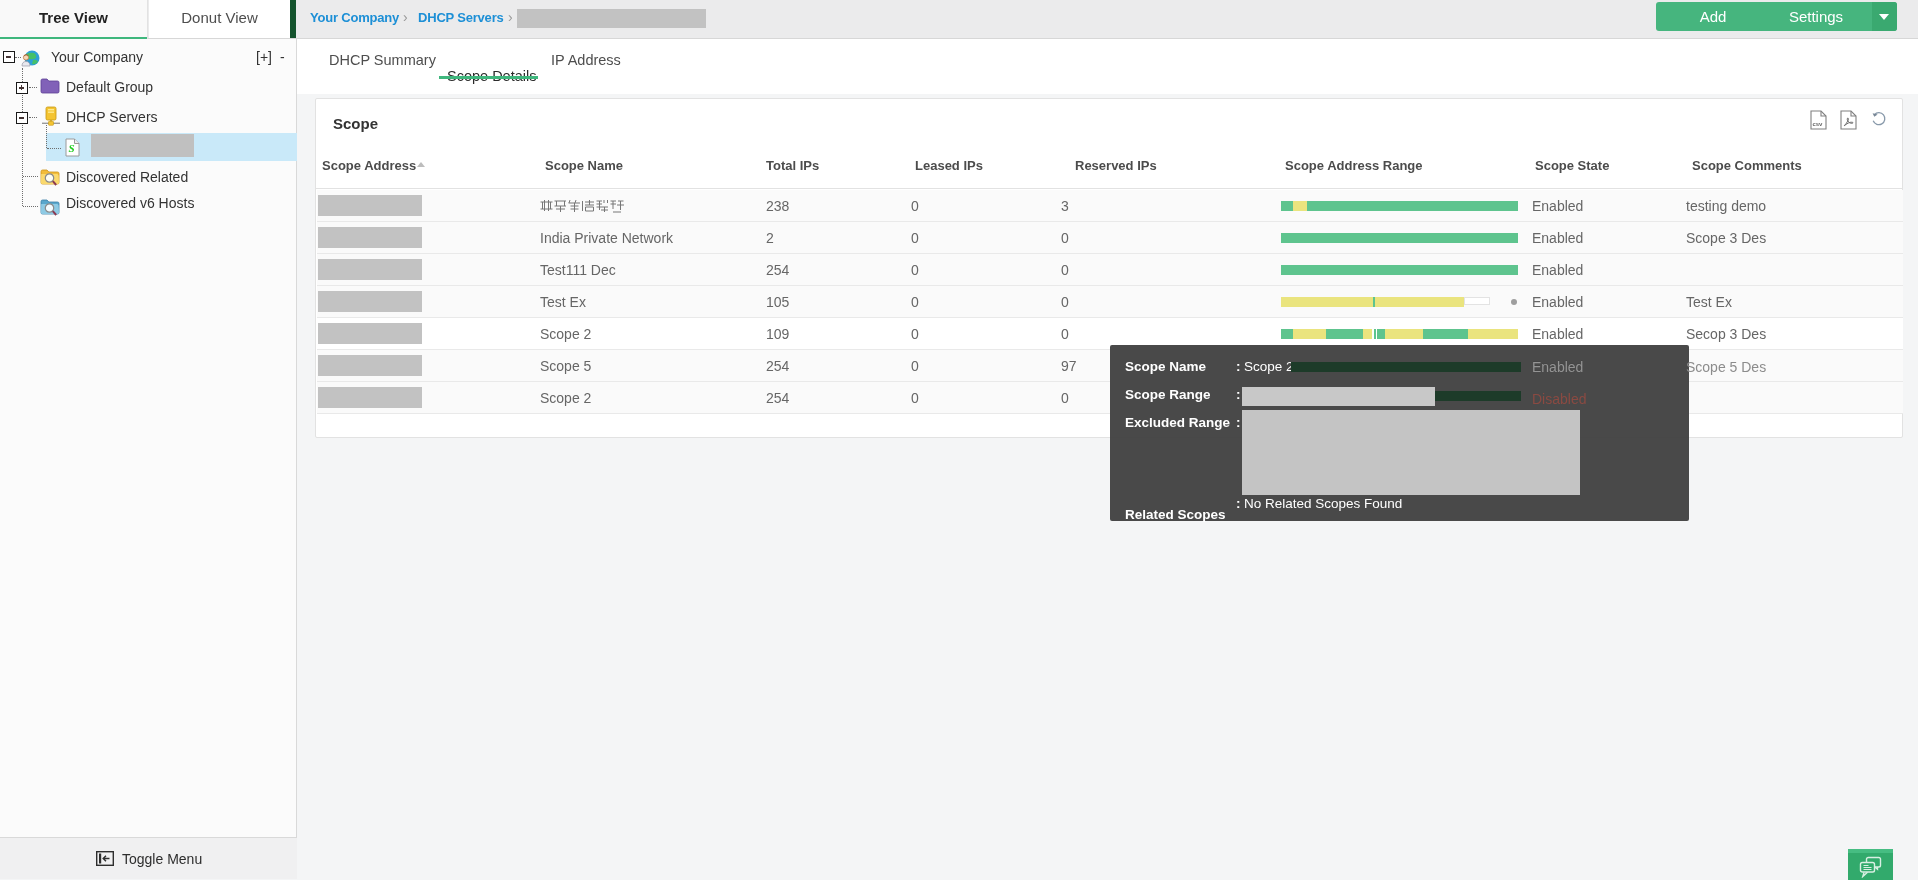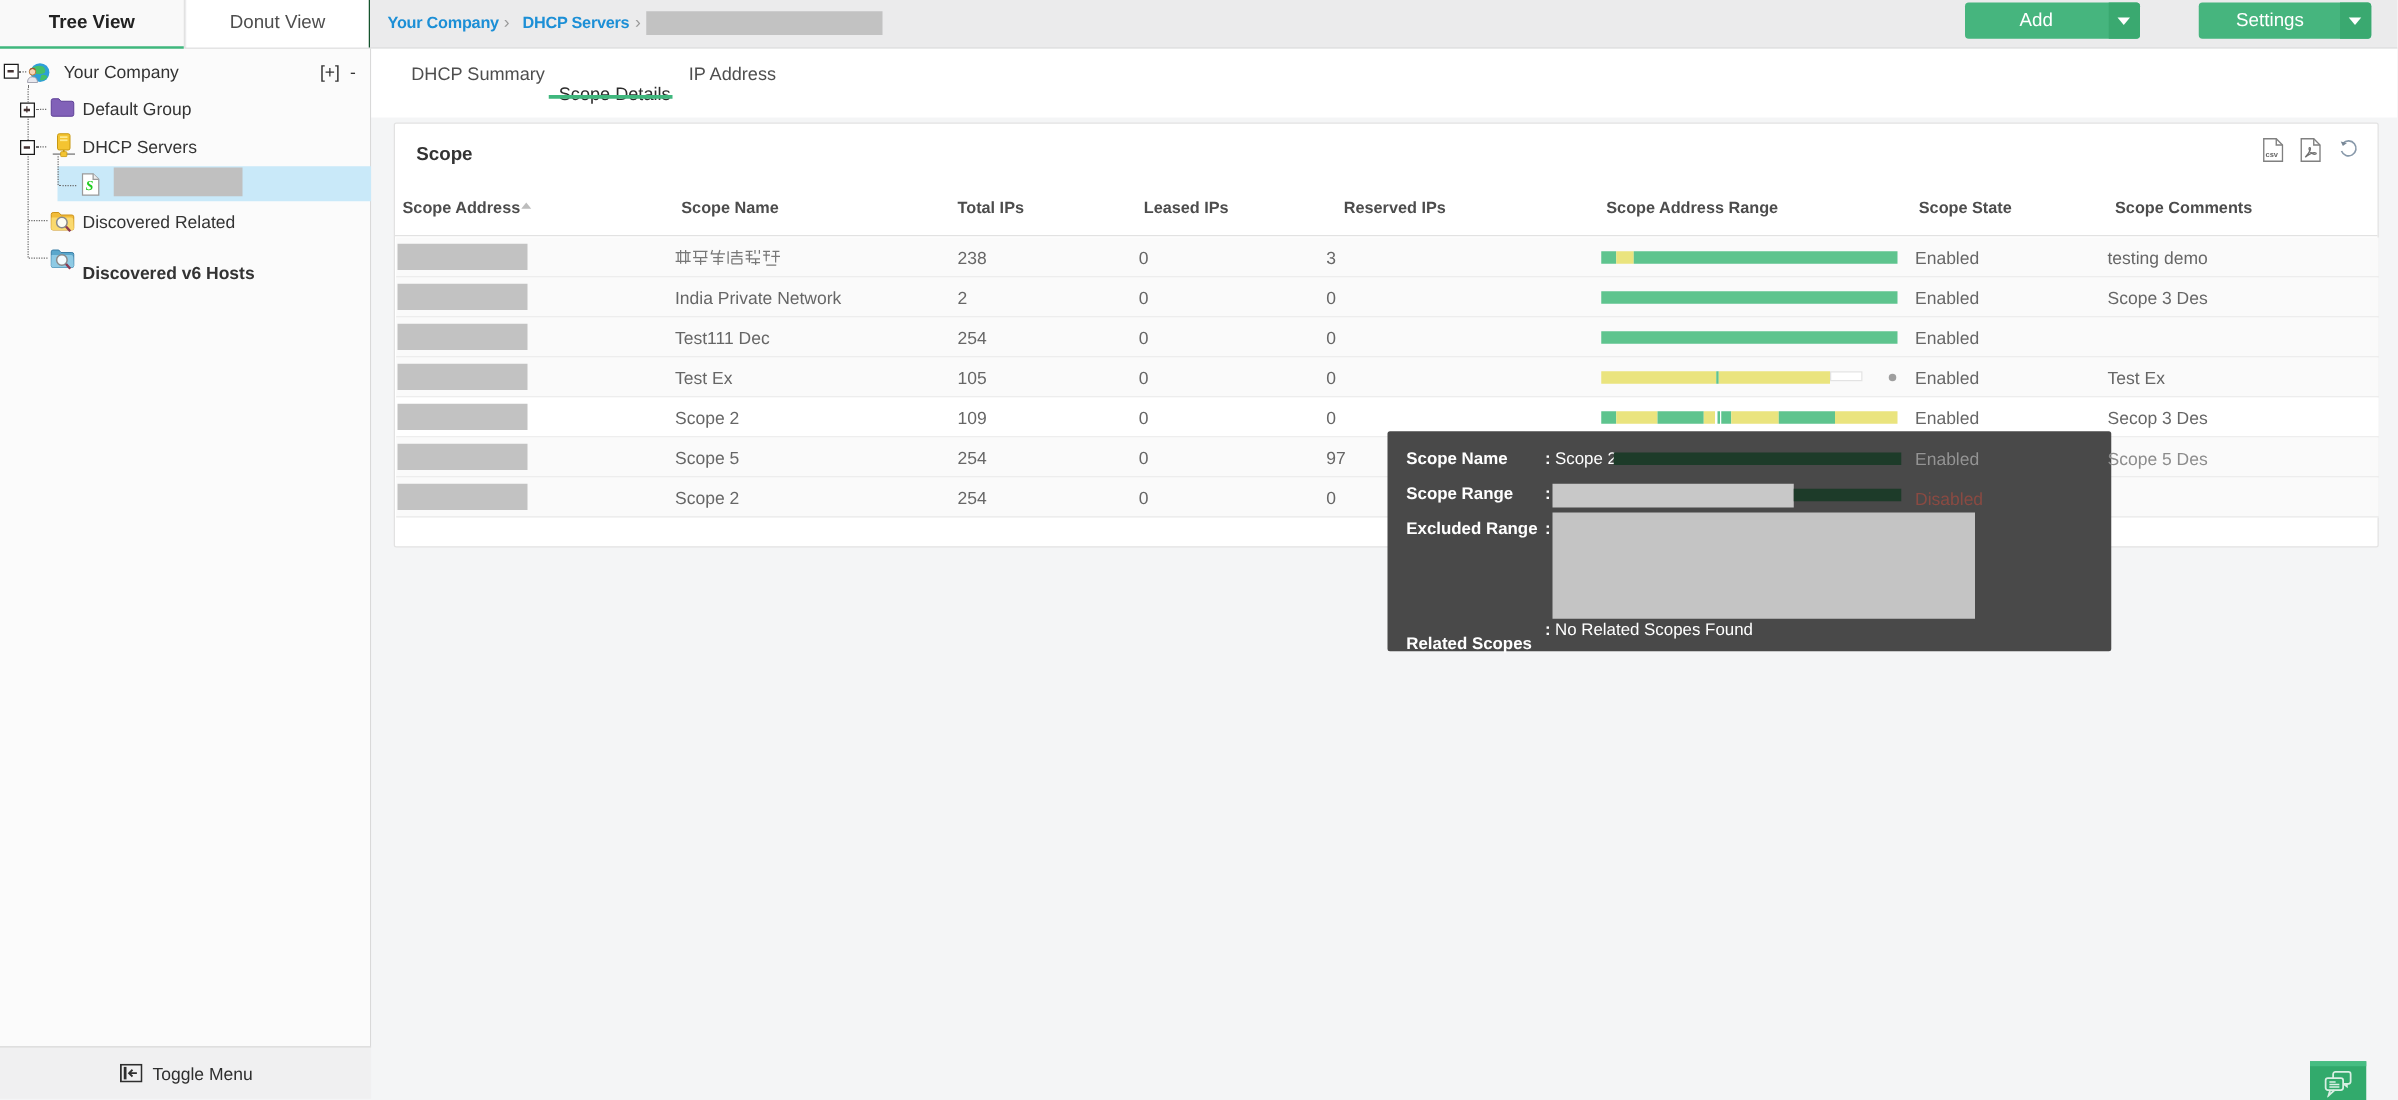--- a/index.html
+++ b/index.html
@@ -5,21 +5,21 @@
 * { margin:0; padding:0; box-sizing:border-box; }
 html,body { width:1918px; height:880px; overflow:hidden; font-family:"Liberation Sans", sans-serif; background:#f4f5f6; }
 .abs { position:absolute; }
 #page { position:relative; width:1918px; height:880px; }
 
 
 #topbar { position:absolute; left:0; top:0; width:1918px; height:39px; background:#ebebec; border-bottom:1px solid #d7d7d7; }
 #tab-tree { position:absolute; left:0; top:0; width:148px; height:39px; background:#f9f9f9; border-right:1px solid #e2e2e2; }
 #tab-tree .lbl { position:absolute; left:0; top:0; width:100%; text-align:center; line-height:36px; font-size:15px; font-weight:bold; color:#222; }
 #tab-tree .grn { position:absolute; left:0; bottom:-1px; width:100%; height:3px; background:#3fb77d; }
-#tab-donut { position:absolute; left:149px; top:0; width:147px; height:38px; background:#ffffff; border-right:1px solid #14532d; text-align:center; line-height:36px; font-size:15px; color:#4e4e4e; }
+#tab-donut { position:absolute; left:149px; top:0; width:147px; height:38px; background:#ffffff; border-right:6px solid #14532d; text-align:center; line-height:36px; font-size:15px; color:#4e4e4e; }
 .crumb { position:absolute; top:0; height:38px; line-height:36px; font-size:13px; font-weight:bold; color:#1c8fd6; letter-spacing:-0.2px; }
 .crumbsep { position:absolute; top:0; height:38px; line-height:35px; font-size:14px; color:#999; }
 #crumb-bar { position:absolute; left:517px; top:9px; width:189px; height:19px; background:#c2c2c2; }
 
 .gbtn { position:absolute; top:2px; height:29px; background:#46b57e; border-radius:3px; color:#fff; font-size:15px; }
 .gbtn .txt { position:absolute; left:0; top:0; bottom:0; text-align:center; line-height:29px; }
 .gbtn .dd { position:absolute; right:0; top:0; bottom:0; width:25px; background:#3aa970; border-radius:0 3px 3px 0; }
 .gbtn .tri { position:absolute; right:8px; top:12px; width:0; height:0; border-left:5px solid transparent; border-right:5px solid transparent; border-top:6px solid #fff; }
 
 
@@ -74,21 +74,21 @@
     <div id="tab-tree">
         <div class="lbl">Tree View</div>
         <div class="grn"></div>
       </div>
     <div id="tab-donut">Donut View</div>
     <div class="crumb" style="left:310px;">Your Company</div>
     <div class="crumbsep" style="left:403px;">›</div>
     <div class="crumb" style="left:418px;">DHCP Servers</div>
     <div class="crumbsep" style="left:508px;">›</div>
     <div id="crumb-bar"></div>
-    <div class="gbtn" style="left:1572px; width:140px;">
+    <div class="gbtn" style="left:1656px; width:140px;">
         <div class="txt" style="width:114px;">Add</div>
         <div class="dd"></div>
         <div class="tri"></div>
       </div>
     <div class="gbtn" style="left:1759px; width:138px;">
         <div class="txt" style="width:114px;">Settings</div>
         <div class="dd"></div>
         <div class="tri"></div>
       </div>
   </div>
@@ -116,21 +116,21 @@
     <div class="expbox" style="left:16px; top:73px;">
         <div class="h"></div>
       </div>
 
     <div class="treetext" style="left:51px; top:10px;">Your Company</div>
     <div class="treetext" style="left:256px; top:10px; font-size:14px;">[+]</div>
     <div class="treetext" style="left:280px; top:10px; font-size:14px;">-</div>
     <div class="treetext" style="left:66px; top:40px;">Default Group</div>
     <div class="treetext" style="left:66px; top:70px;">DHCP Servers</div>
     <div class="treetext" style="left:66px; top:130px;">Discovered Related</div>
-    <div class="treetext" style="left:66px; top:171px;font-weight:bold;">Discovered v6 Hosts</div>
+    <div class="treetext" style="left:66px; top:156px;">Discovered v6 Hosts</div>
 
     <svg class="abs" style="left:21px; top:11px;" width="19" height="17" viewBox="0 0 19 17">
       <circle cx="11" cy="8" r="7.5" fill="#2e9fd8"></circle>
       <path d="M5 4 Q9 2 13 3 Q16 5 15 8 Q12 10 8 9 Q4 7 5 4Z" fill="#45c06a"></path>
       <path d="M12 10 Q16 9 17 12 Q14 15 11 14Z" fill="#45c06a"></path>
       <circle cx="5" cy="7.5" r="2.6" fill="#f5d5b8" stroke="#b97a3c" stroke-width="0.8"></circle>
       <path d="M2.5 6.5 Q5 3.5 7.6 6.3 Q7.8 4.6 5 4.2 Q2.6 4.4 2.5 6.5Z" fill="#a0522d"></path>
       <path d="M1 16 Q1 11.5 5 11.5 Q9 11.5 9 16Z" fill="#e8e8ee" stroke="#9a9aa8" stroke-width="0.7"></path>
     </svg>
 

